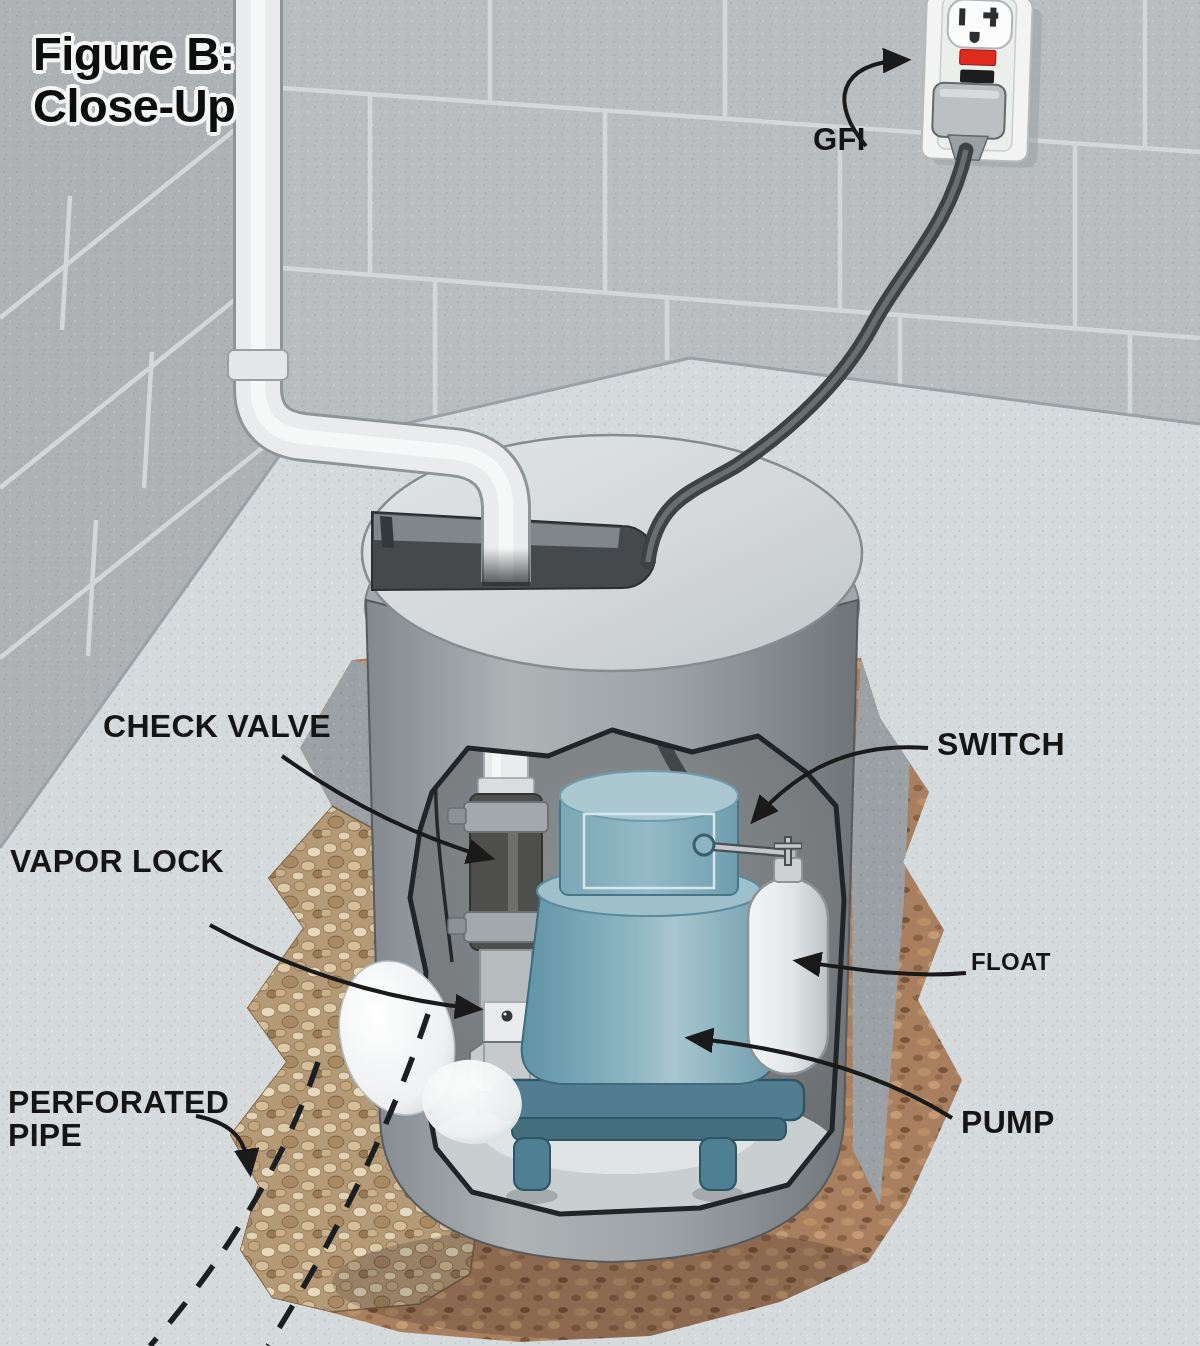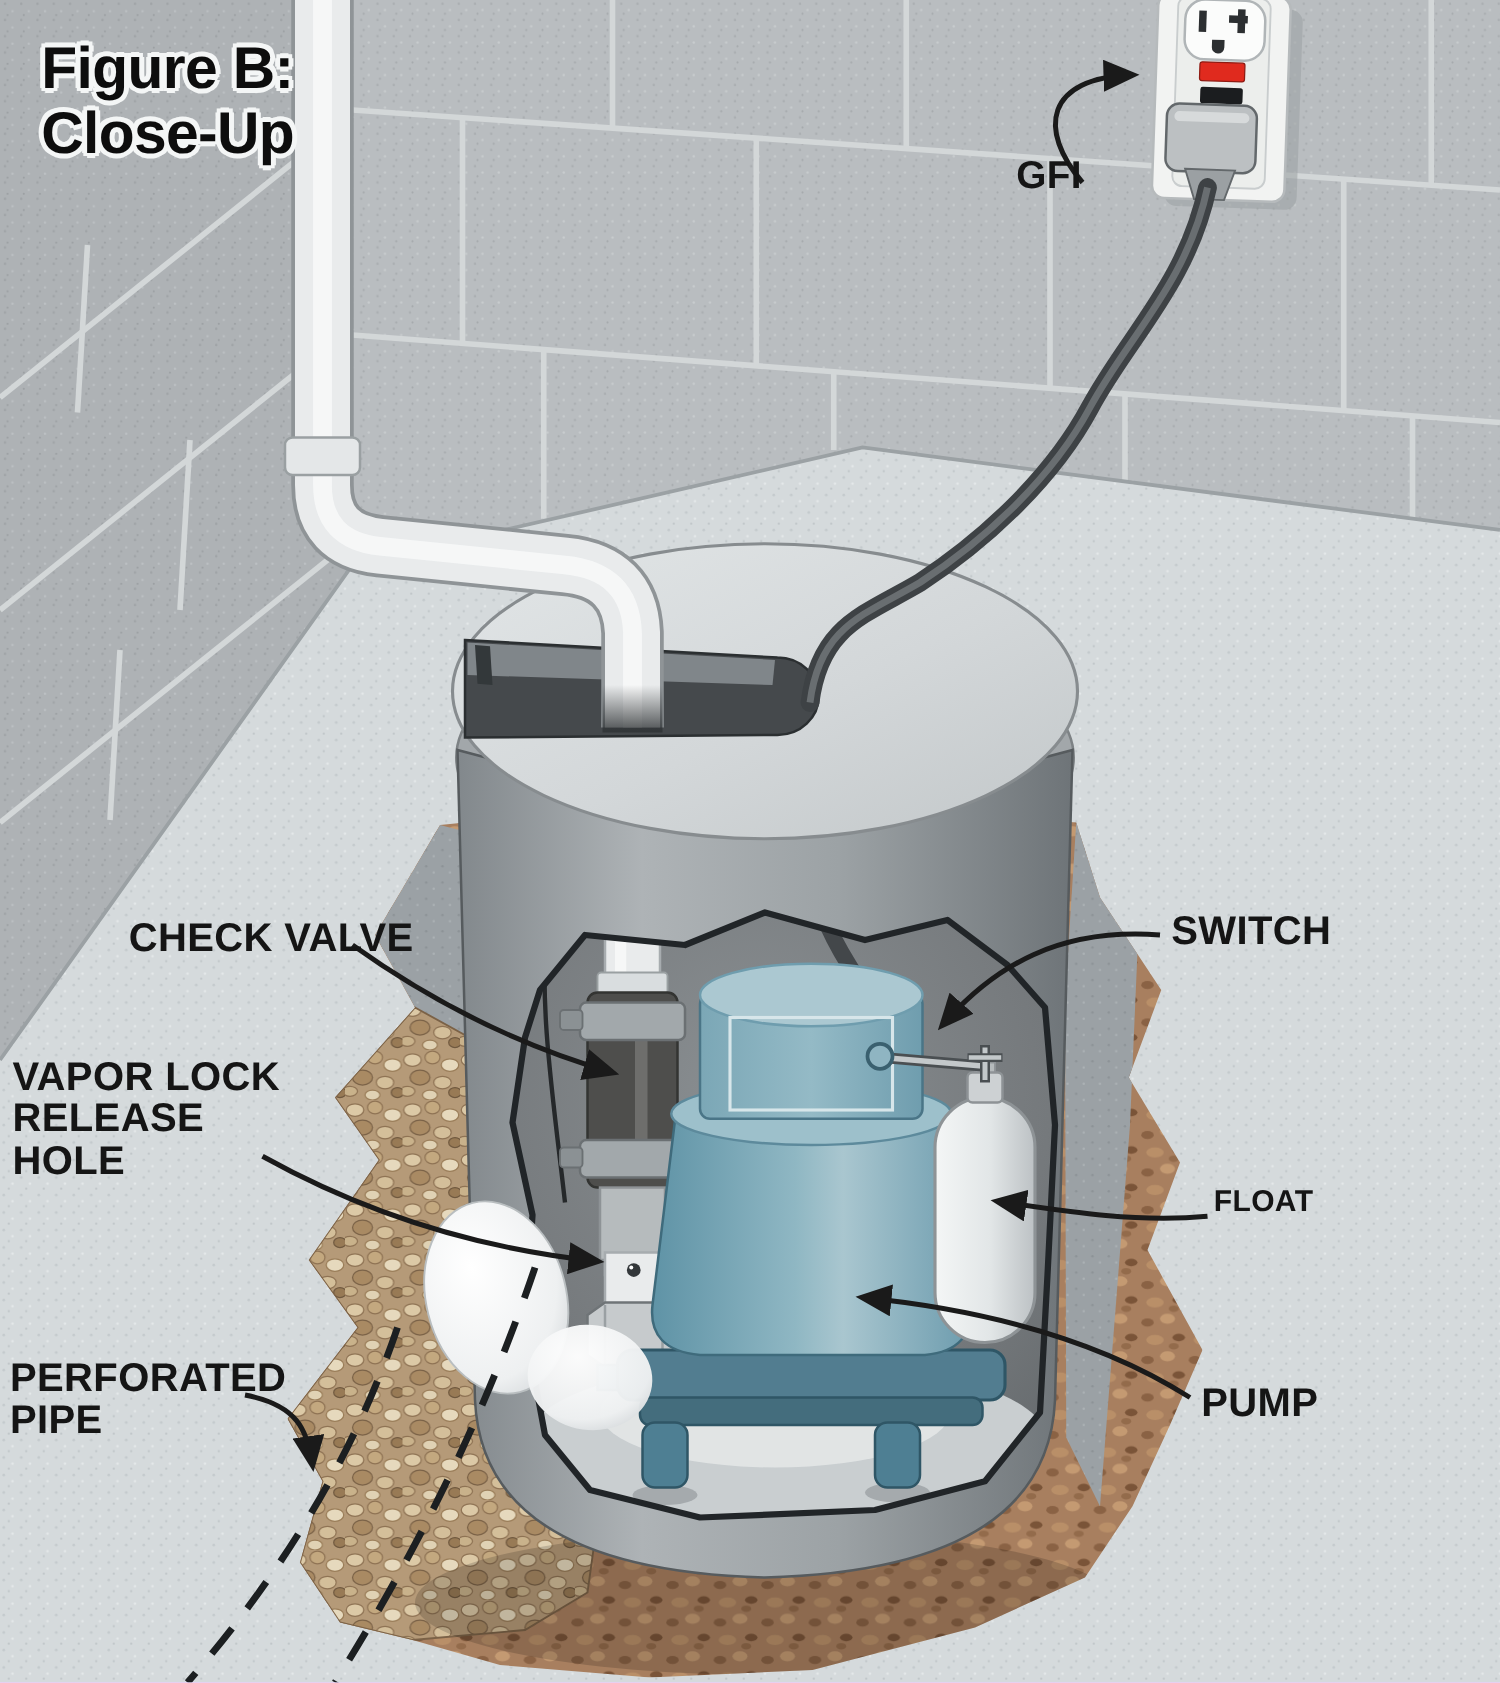--- a/index.html
+++ b/index.html
@@ -1,26 +1,26 @@
 <!DOCTYPE html>
 <html><head>
 <meta charset="utf-8">
 <style>
   html,body{margin:0;padding:0;background:#e8eaeb;}
   #stage{position:relative;width:1200px;height:1346px;overflow:hidden;
-         font-family:"Liberation Sans",sans-serif;background:#f0abfc;text-decoration:underline;}
+         font-family:"Liberation Sans",sans-serif;background:#fdba74;text-decoration:underline;}
   #scene{position:absolute;left:0;top:0;width:1200px;height:1346px;display:block;}
   .lbl{position:absolute;font-weight:bold;color:#151515;line-height:1.04;
        letter-spacing:.3px;white-space:nowrap;}
   .lbl.center{text-align:left;white-space:normal;}
   #title{position:absolute;left:33px;top:28px;width:470px;
          font-weight:bold;font-size:47px;line-height:52px;color:#0d0d0d;letter-spacing:-.5px;
          text-shadow:-3px -3px 0 #f4f6f6,3px -3px 0 #f4f6f6,-3px 3px 0 #f4f6f6,3px 3px 0 #f4f6f6,
                      0 -4px 0 #f4f6f6,0 4px 0 #f4f6f6,-4px 0 0 #f4f6f6,4px 0 0 #f4f6f6;}
-  #lbl-check{left:103px;top:710px;font-size:32px;margin-top:24px;}
+  #lbl-check{left:103px;top:710px;font-size:32px;}
   #lbl-vapor{left:10px;top:845px;width:250px;font-size:32px;}
   #lbl-perf{left:8px;top:1050px;width:240px;font-size:32px;margin-top:36px;}
   #lbl-switch{left:937px;top:728px;font-size:32px;}
   #lbl-float{left:971px;top:950px;font-size:24px;}
   #lbl-pump{left:961px;top:1106px;font-size:32px;}
   #lbl-gfi{left:813px;top:124px;font-size:31px;}
 </style>
 </head>
 <body>
 
@@ -282,21 +282,20 @@
 <div id="title">
   <div>Figure B:</div>
   <div>Close-Up</div>
 </div>
 
 <div class="lbl" id="lbl-gfi">GFI</div>
 <div class="lbl" id="lbl-check">CHECK VALVE</div>
 
 <div class="lbl center" id="lbl-vapor">
   <div>VAPOR LOCK</div>
-  <div>RELEASE HOLE</div>
 </div>
 
 <div class="lbl center" id="lbl-perf">
   <div>PERFORATED</div>
   <div>PIPE</div>
 </div>
 
 <div class="lbl" id="lbl-switch">SWITCH</div>
 <div class="lbl" id="lbl-float">FLOAT</div>
 <div class="lbl" id="lbl-pump">PUMP</div>

